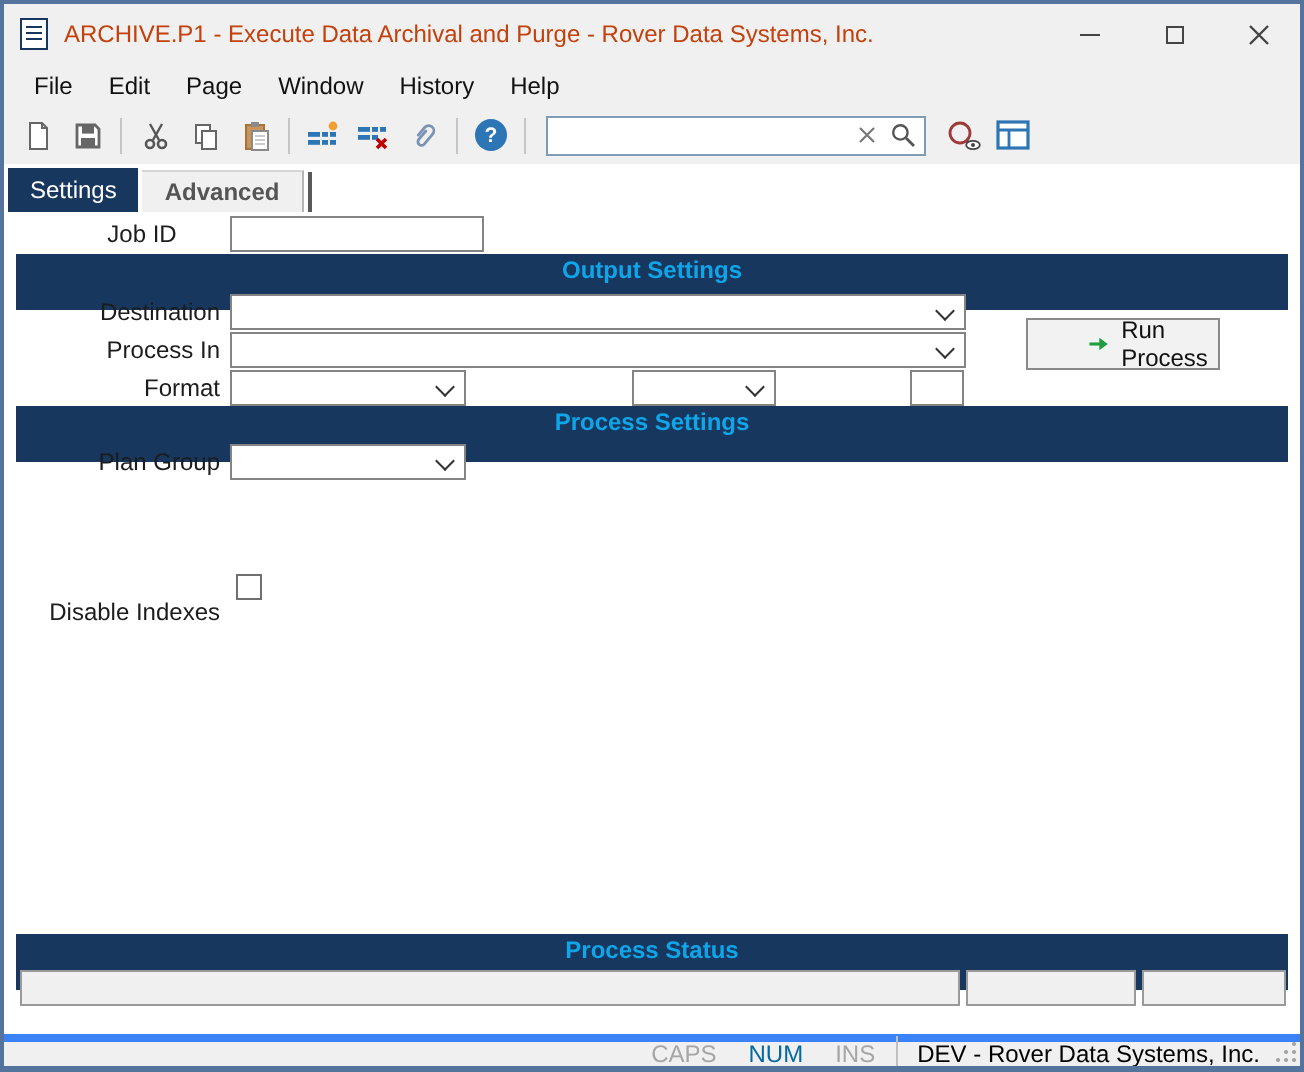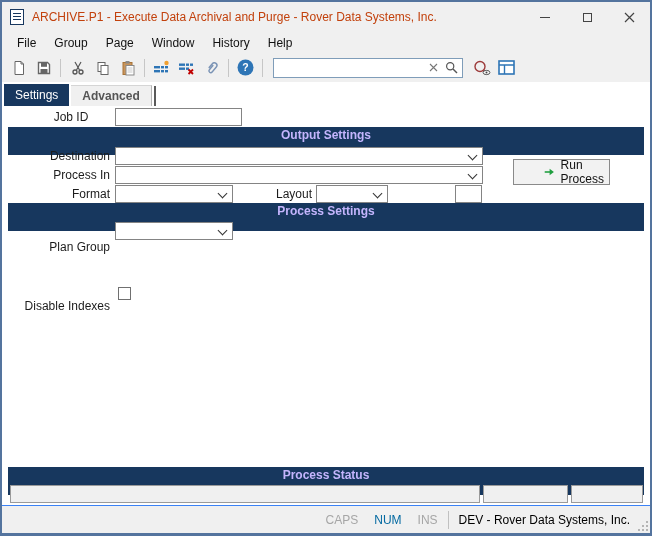--- a/index.html
+++ b/index.html
@@ -34,28 +34,28 @@
   .main { position:relative; background:#fff; flex:1 1 auto; }
   
   .tabrow { position:absolute; left:2px; top:2px; display:flex; align-items:flex-end; height:22px; }
   .tab { font-size:12px; padding:0 11px; line-height:22px; }
   .tab.active { background:#17375e; color:#fff; height:22px; }
   .tab.inactive { background:#f0f0f0; color:#555; height:21px; line-height:21px; border-top:1px solid #d5d5d5; border-right:1px solid #b5b5b5; margin-left:2px;font-weight:bold; }
   .tabdivider { width:2px; height:20px; background:#5a5a5a; margin-left:2px; }
   
   .flabel { position:absolute; width:108px; text-align:right; font-size:12px; color:#1c1c1c; line-height:18px; white-space:nowrap; }
   .tbox { position:absolute; height:18px; border:1px solid #848484; background:#fff; font:12px "Liberation Sans",sans-serif; padding:0 3px; outline:none; }
-  .band { position:absolute; left:6px; width:636px; height:28px; background:#17375e; color:#c4b5fd; font-size:12px; font-weight:bold; text-align:center; line-height:16px; }
+  .band { position:absolute; left:6px; width:636px; height:28px; background:#17375e; color:#0ea5e9; font-size:12px; font-weight:bold; text-align:center; line-height:16px; }
   .combo { position:absolute; height:18px; background:#fff; border:1px solid #848484; }
   .combo .chev { position:absolute; right:6px; top:4px; width:7px; height:7px; border-right:1px solid #333; border-bottom:1px solid #333; transform:rotate(45deg); }
   .runbtn { position:absolute; left:511px; top:77px; width:97px; height:26px; background:#f2f2f2; border:1px solid #8a8a8a; display:flex; align-items:center; justify-content:center; gap:6px; font-size:12px; color:#111;padding-left:30px; }
   .checkbox { position:absolute; width:13px; height:13px; border:1px solid #707070; background:#fff; }
   .statusfield { position:absolute; height:18px; background:#f0f0f0; border:1px solid #9a9a9a; }
   
-  .statusbar { height:28px; background:#f0f0f0; border-top:1px solid #3b82f6; display:flex; align-items:center; justify-content:flex-end; flex:0 0 auto; font-size:12px; }
+  .statusbar { height:16px; background:#f0f0f0; border-top:4px solid #3b82f6; display:flex; align-items:center; justify-content:flex-end; flex:0 0 auto; font-size:12px; }
   .kstate { padding:0 8px; }
   .kstate.off { color:#a6a6a6; }
   .kstate.on { color:#0369a1; }
   .sbar-sep { width:1px; height:18px; background:#c0c0c0; margin:0 2px; }
   .env { color:#000; padding:0 6px 0 8px; white-space:nowrap; }
   .grip { width:14px; height:18px; align-self:flex-end; }
 </style>
 </head>
 <body>
 
@@ -76,21 +76,21 @@
       </div>
     <div class="winbtn">
       <svg width="11" height="11" viewBox="0 0 11 11">
           <path d="M1 1 L10 10 M10 1 L1 10" stroke="#444" stroke-width="1.2"></path>
         </svg>
     </div>
   </div>
 
   <div class="menubar">
     <span class="menu-item">File</span>
-    <span class="menu-item">Group</span>
+    <span class="menu-item">Edit</span>
     <span class="menu-item">Page</span>
     <span class="menu-item">Window</span>
     <span class="menu-item">History</span>
     <span class="menu-item">Help</span>
   </div>
 
   <div class="toolbar">
     <div class="tbtn">
       <svg width="16" height="16" viewBox="0 0 16 16">
           <path d="M4 1.5h6l2.5 2.5v10.5H4z" fill="#fff" stroke="#666"></path>
@@ -218,38 +218,37 @@
     <div class="combo" style="left:113px; top:84px; width:368px;">
       <span style="font-size:12px; line-height:16px; padding-left:3px;"></span>
       <span class="chev"></span>
     </div>
 
     <div class="flabel" style="left:0; top:103px;">Format</div>
     <div class="combo" style="left:113px; top:103px; width:118px;">
       <span style="font-size:12px; line-height:16px; padding-left:3px;"></span>
       <span class="chev"></span>
     </div>
-    <div class="flabel" style="left:202px; top:103px;">Layout</div>
     <div class="combo" style="left:314px; top:103px; width:72px;">
       <span style="font-size:12px; line-height:16px; padding-left:3px;"></span>
       <span class="chev"></span>
     </div>
     <input class="tbox" style="left: 453px; top: 103px; width: 27px;" value="">
 
     <div class="runbtn">
       <svg width="15" height="12" viewBox="0 0 15 12">
           <path d="M1 6 H9" stroke="#1e9e3e" stroke-width="2.2"></path>
           <path d="M8 1.5 L14 6 L8 10.5 Z" fill="#1e9e3e"></path>
         </svg>
       <span>Run Process</span>
     </div>
 
     <div class="band" style="top:121px;">Process Settings</div>
 
-    <div class="flabel" style="left:0; top:156px;">Plan Group</div>
+    <div class="flabel" style="left:0; top:140px;">Plan Group</div>
     <div class="combo" style="left:113px; top:140px; width:118px;">
       <span style="font-size:12px; line-height:16px; padding-left:3px;"></span>
       <span class="chev"></span>
     </div>
 
     <div class="flabel" style="left:0; top:215px;">Disable Indexes</div>
     <div class="checkbox" style="left:116px; top:205px;"></div>
 
     <div class="band" style="top:385px;">Process Status</div>
 

